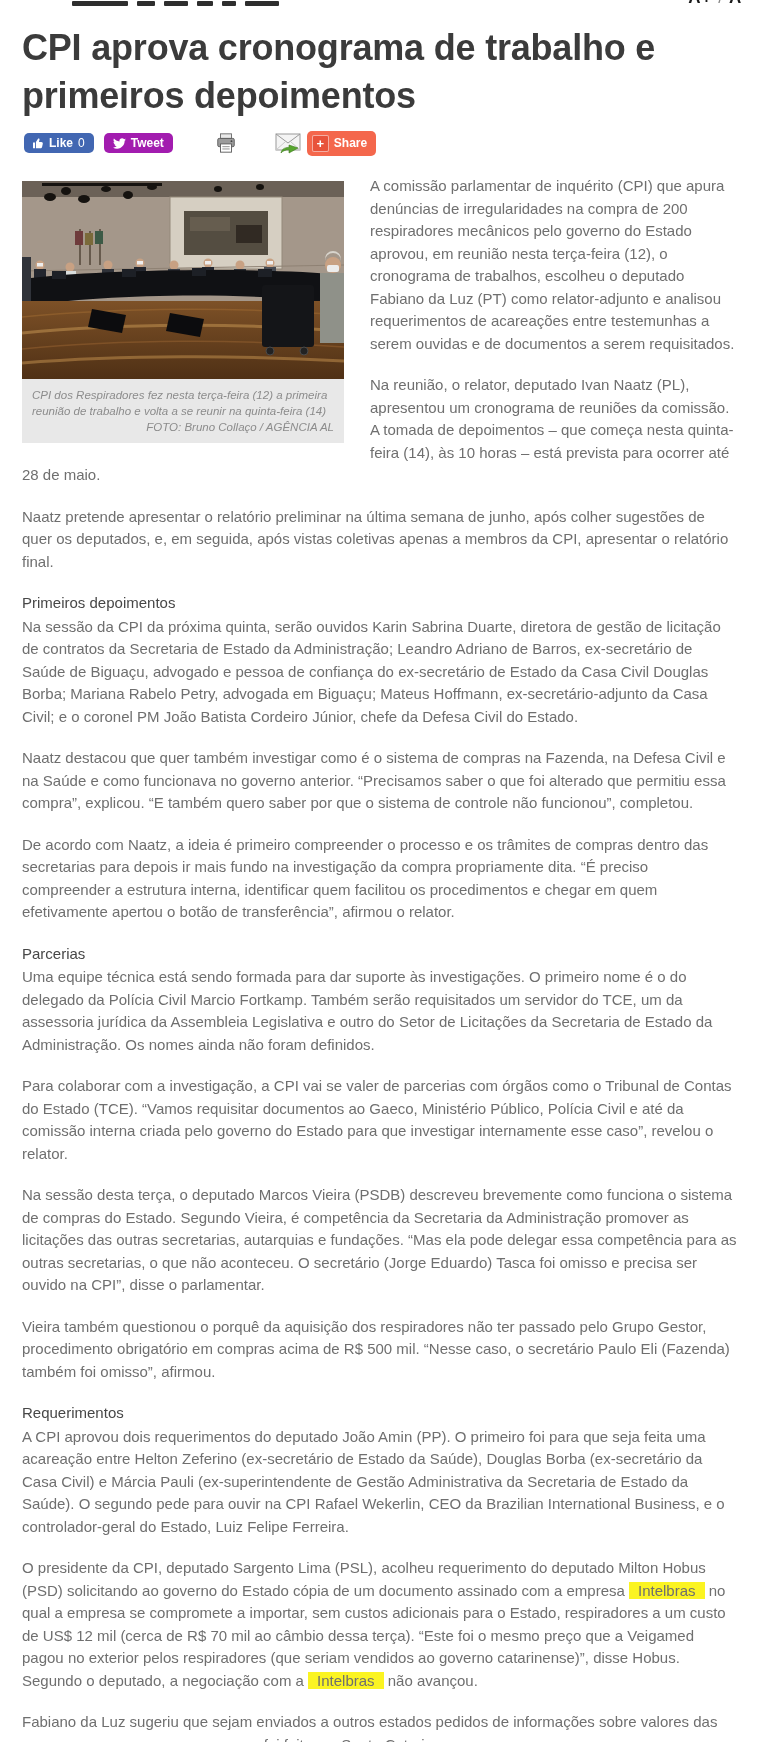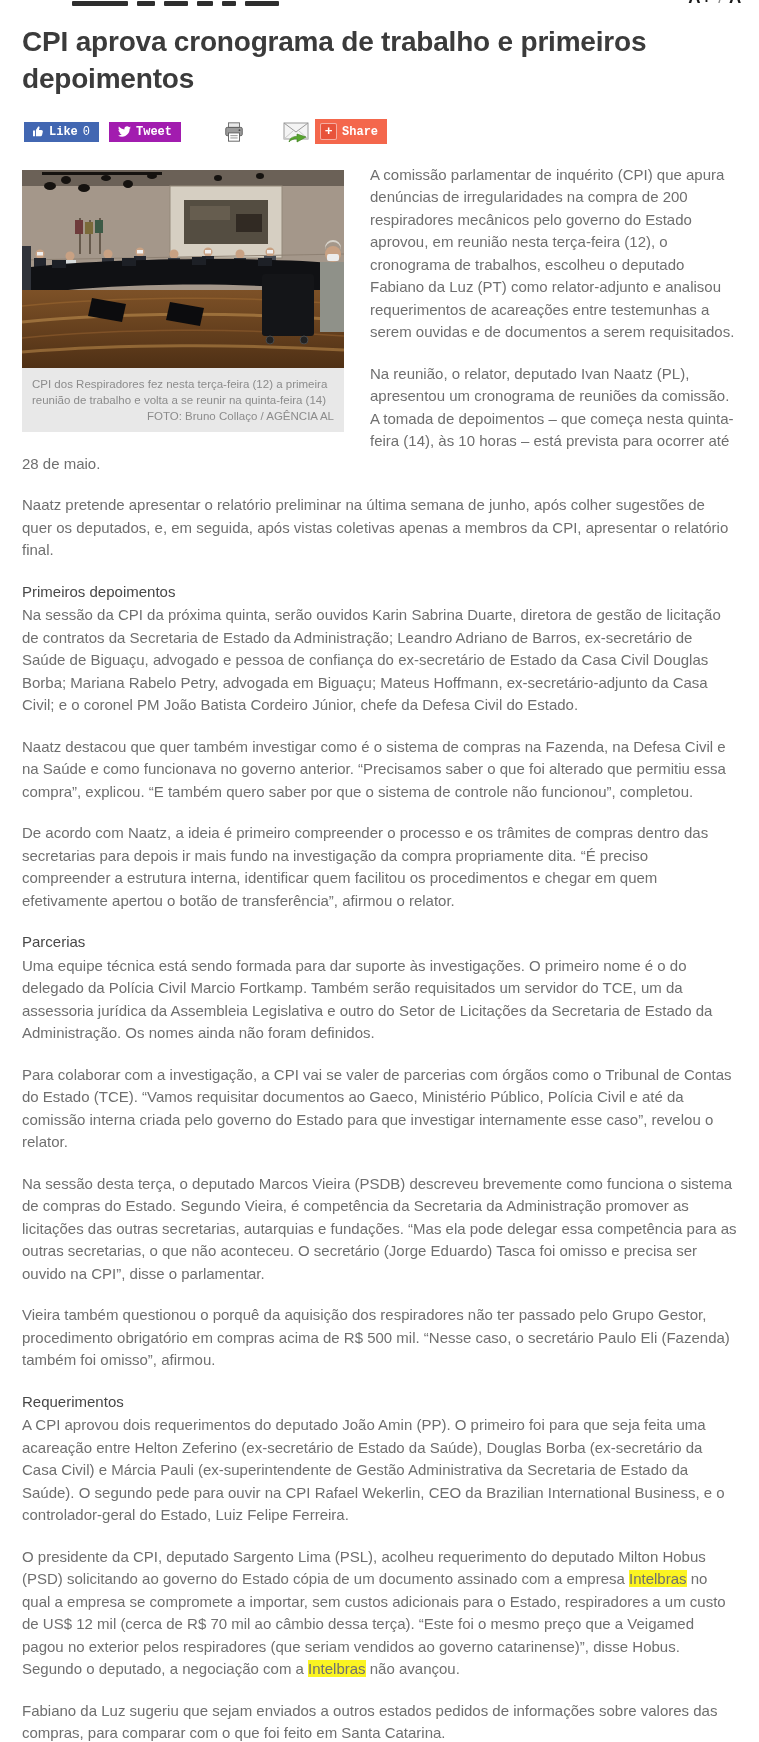--- a/index.html
+++ b/index.html
@@ -10,45 +10,45 @@
   .topstrip{position:relative;height:8px;overflow:hidden;}
   .frag-bars{position:absolute;left:72px;top:1px;height:5px;display:flex;gap:9px;}
   .frag-bars i{display:block;height:5px;background:#2e2e2e;border-radius:1px;}
   .frag-bars i:nth-child(1){width:56px}.frag-bars i:nth-child(2){width:18px}
   .frag-bars i:nth-child(3){width:24px}.frag-bars i:nth-child(4){width:16px}
   .frag-bars i:nth-child(5){width:14px}.frag-bars i:nth-child(6){width:34px}
   .font-controls{position:absolute;right:10px;top:-12px;font-weight:bold;font-size:17px;color:#1a1a1a;letter-spacing:1px;}
   .font-controls span{cursor:pointer;}
   .font-controls .sep{color:#888;font-weight:normal;}
 
-  h1.title{margin:16px 22px 20px;font-size:28px;line-height:1.32;font-weight:700;color:#3b3b3b;letter-spacing:-.2px;}
+  h1.title{margin:16px 22px 10px;font-size:36px;line-height:1.32;font-weight:700;color:#3b3b3b;letter-spacing:-.2px;}
 
   .sharebar{display:flex;align-items:center;margin:6px 0 0 24px;height:28px;}
   .btn{display:inline-flex;align-items:center;gap:5px;border:none;color:#fff;font-size:12px;font-weight:bold;
-       font-family:Liberation Mono, monospace;border-radius:0;padding:4px 9px;cursor:pointer;line-height:1;}
+       font-family:Liberation Sans, sans-serif;border-radius:5px;padding:4px 9px;cursor:pointer;line-height:1;}
   .like{background:#4267b2;}
   .like .cnt{font-weight:normal;}
   .tweet{background:#a21caf;margin-left:10px;}
   .icon-btn{background:none;border:none;padding:0;cursor:pointer;display:inline-flex;align-items:center;}
   .print{margin-left:42px;}
   .mail{margin-left:38px;}
   .share{background:#f4674c;margin-left:2px;padding:4px 9px 4px 5px;}
   .share .plus{display:inline-flex;align-items:center;justify-content:center;width:15px;height:15px;background:#e8533b;
        border:1px solid #ffffff88;border-radius:2px;color:#fff;font-size:13px;font-weight:bold;}
 
   .article{margin:18px 22px 0;color:#6f6f6f;font-size:15px;line-height:1.5;}
   .article p{margin:0 0 19px;}
   .article h2{font-size:15px;line-height:1.5;color:#474747;margin:8px 0 1px;font-weight:400;}
 
   figure{float:left;width:322px;margin:6px 26px 6px 0;}
   .photo{display:block;width:322px;height:198px;background:#a4978a;}
-  figcaption{background:#e8e8e8;color:#8c8c8c;font-size:11.5px;line-height:1.4;padding:8px 10px;}
+  figcaption{background:#e8e8e8;color:#8c8c8c;font-size:11.5px;line-height:1.4;padding:8px 10px;font-style:italic;}
   figcaption .credit{display:block;text-align:right;}
 
-  mark{background:#fbf422;color:#6f6f6f;padding:0 0;}
+  mark{background:#fbf422;color:#6f6f6f;padding:0 9px;}
 
   .clearfix::after{content:"";display:block;clear:both;}
 </style>
 </head>
 <body>
 
 <div class="page">
 
   <div class="topstrip">
     <div class="frag-bars">

